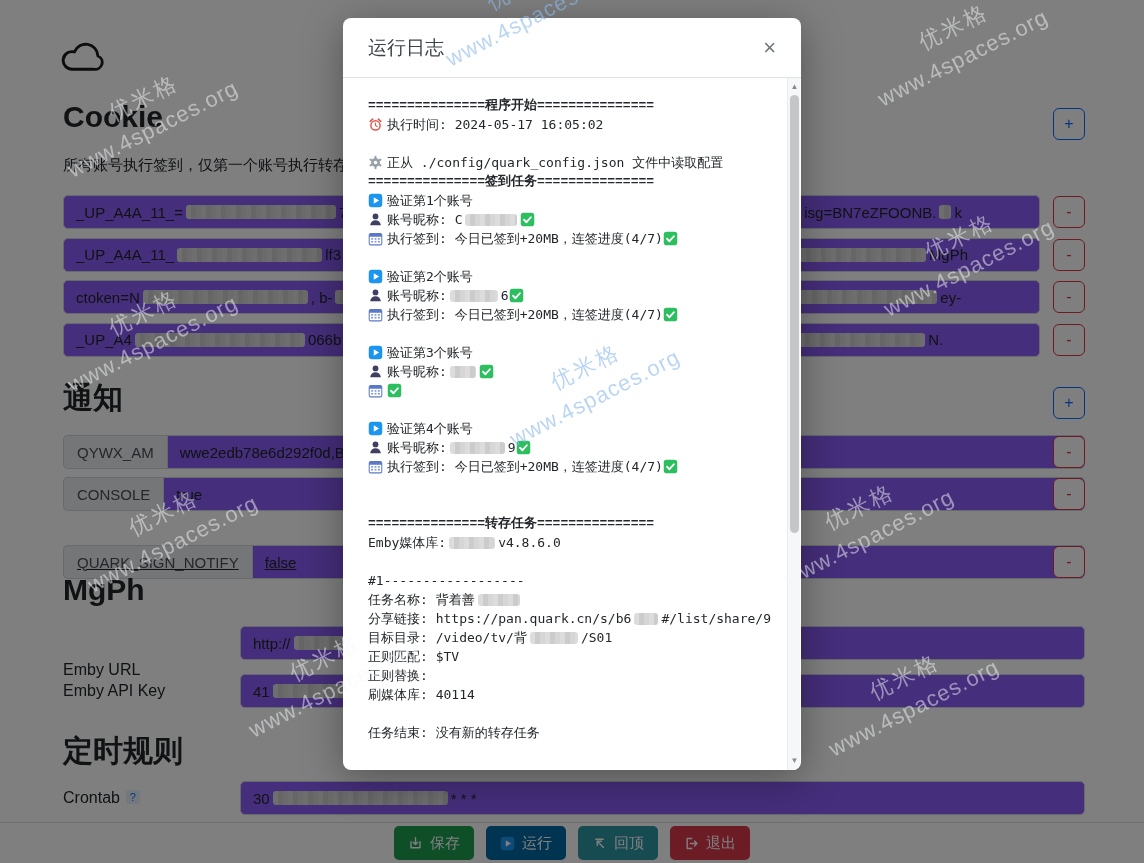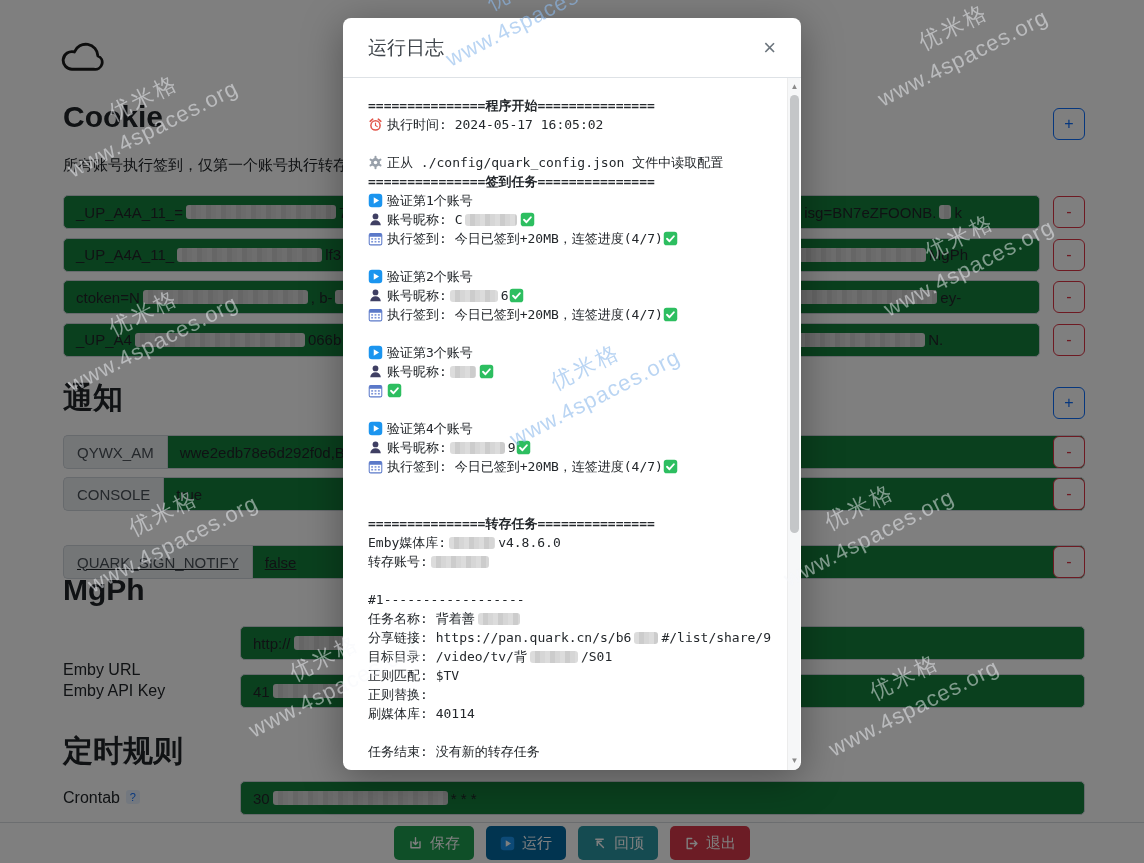--- a/index.html
+++ b/index.html
@@ -12,21 +12,21 @@
     display:flex; align-items:center; gap:12px; }
   .pg-title svg { width:44px; height:32px; }
   .h2 { position:absolute; left:63px; font-size:30px; font-weight:700; }
   .desc { position:absolute; left:63px; top:156px; font-size:15px; color:#212529; }
 
   .sq-btn { position:absolute; width:32px; height:32px; background:#fff; border-radius:6px;
     font-size:16px; line-height:30px; text-align:center; cursor:pointer; }
   .plus  { border:1px solid #0d6efd; color:#0d6efd; left:1053px; }
   .minus { border:1px solid #dc3545; color:#dc3545; left:990px; top:1px; }
 
-  .field { background:#15803d; border:1px solid #ced4da; border-radius:5px; height:34px;
+  .field { background:#8b5cf6; border:1px solid #ced4da; border-radius:5px; height:34px;
     display:flex; align-items:center; padding:0 12px; font-size:15px; overflow:hidden;
     white-space:nowrap; }
   .cookie-row { position:absolute; left:63px; width:1022px; height:34px; }
   .cookie-row .field { width:977px; }
 
   .igroup { position:absolute; left:63px; width:1022px; height:34px; display:flex; }
   .addon { background:#e9ecef; border:1px solid #ced4da; border-right:0;
     border-radius:5px 0 0 5px; height:34px; display:flex; align-items:center;
     padding:0 13px; font-size:15px; color:#495057; }
   .igroup .field { border-radius:0 5px 5px 0; flex:1; }
@@ -54,21 +54,21 @@
     background:#fff; border-radius:8px; box-shadow:0 8px 40px rgba(0,0,0,.35);
     display:flex; flex-direction:column; }
   .modal-head { height:60px; border-bottom:1px solid #dee2e6; display:flex;
     align-items:center; justify-content:space-between; padding:0 25px; }
   .modal-title { font-size:19px; color:#3d4349; }
   .modal-close { font-size:22px; color:#6c757d; cursor:pointer; line-height:1; }
   .modal-body { position:relative; flex:1; padding:18px 30px 10px 25px; overflow:hidden; }
   .log { font-family:"DejaVu Sans Mono", monospace; font-size:13px; line-height:19px;
     color:#23272b; }
   .log-line { height:19px; white-space:nowrap; display:flex; align-items:center; }
-  .log-line.hdr { font-weight:700; }
+  .log-line.hdr { font-weight:700;font-family:Liberation Mono, monospace; }
   .log .redact { height:12px; vertical-align:-1px; }
   .licon { display:inline-flex; width:15px; height:15px; margin-right:4px; flex:0 0 auto; }
   .licon svg { width:15px; height:15px; }
 
   
   .sbar { position:absolute; right:1px; top:0; width:13px; height:100%;
     background:#f6f7f8; border-left:1px solid #ececec; border-radius:0 0 7px 0; cursor:pointer; }
   .sbar .arr { position:absolute; left:0; width:13px; height:14px; color:#8a8a8a;
     font-size:8px; text-align:center; line-height:14px; }
   .sbar .arr.up { top:2px; } .sbar .arr.dn { bottom:2px; }
@@ -483,24 +483,20 @@
         <div class="log-line">&nbsp;</div>
         <div class="log-line">&nbsp;</div>
         <div class="log-line hdr">
           <span>===============转存任务===============</span>
         </div>
         <div class="log-line">
           <span>Emby媒体库: </span>
           <span class="redact" style="width: 46px;"></span>
           <span> v4.8.6.0</span>
         </div>
-        <div class="log-line">
-          <span>转存账号: </span>
-          <span class="redact" style="width: 58px;"></span>
-        </div>
         <div class="log-line">&nbsp;</div>
         <div class="log-line">
           <span>#1------------------</span>
         </div>
         <div class="log-line">
           <span>任务名称: 背着善</span>
           <span class="redact" style="width: 42px;"></span>
         </div>
         <div class="log-line">
           <span>分享链接: https://pan.quark.cn/s/b6</span>

